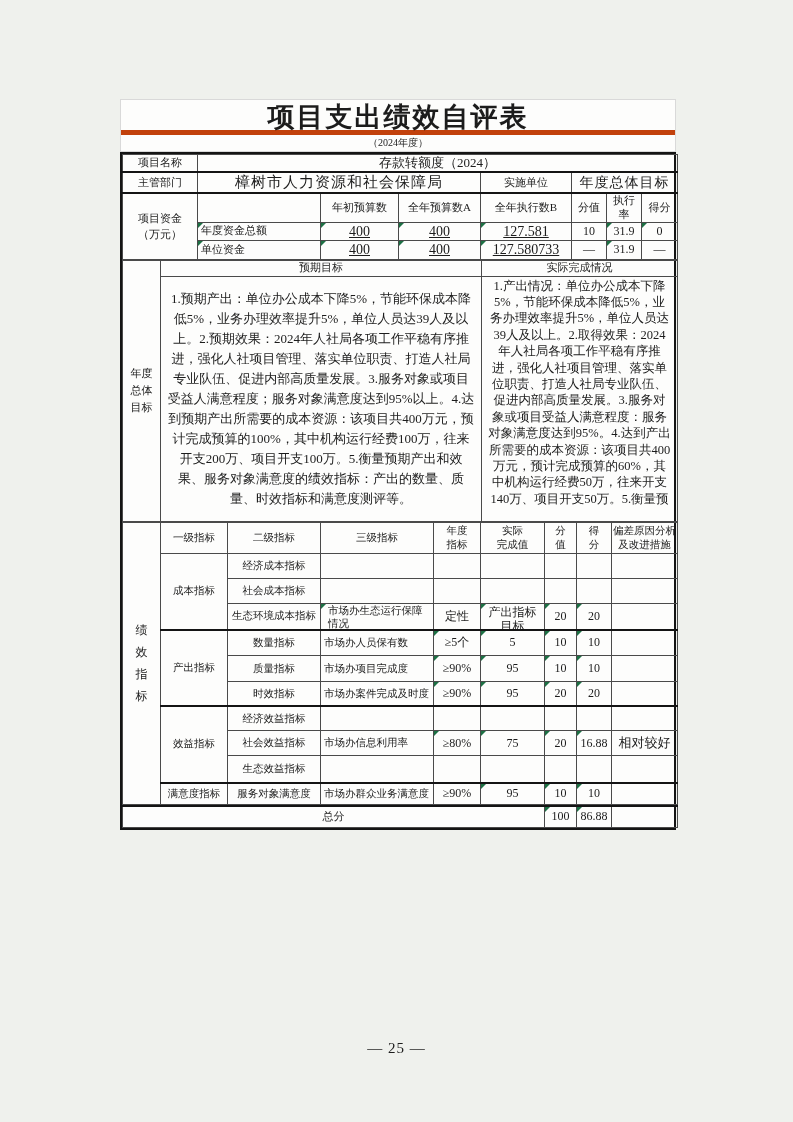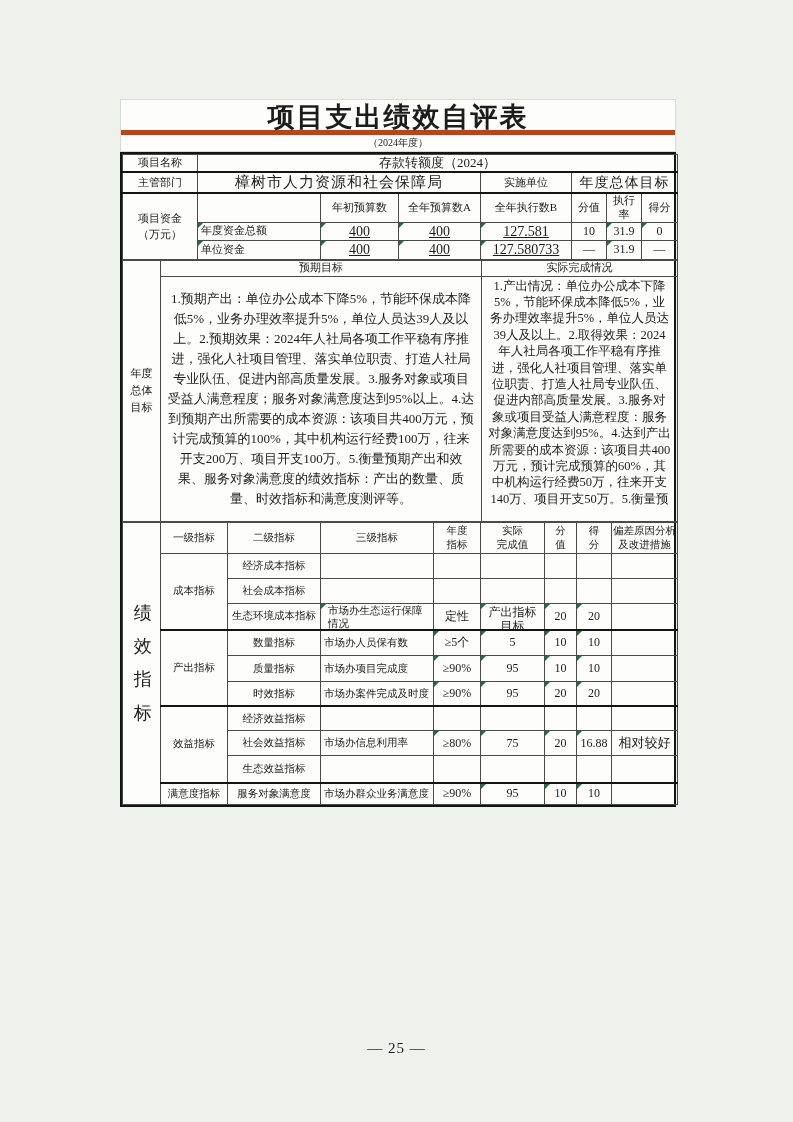--- a/index.html
+++ b/index.html
@@ -47,21 +47,21 @@
   .f12 { font-size:12px; }
   .f125 { font-size:14px;text-decoration:underline; }
   .f13 { font-size:13px; }
   .f14 { font-size:14px; letter-spacing:1px; }
   .f15 { font-size:15px; letter-spacing:1px; }
   .left { text-align:left; padding-left:3px; }
   .pl { white-space:pre-line;margin-top:31px; }
 
   
   .vwrap2 { display:inline-block; width:2.2em; word-break:break-all; font-size:11px; line-height:1.55; }
-  .vwrap1 { display:inline-block; width:1.15em; word-break:break-all; font-size:18px; line-height:1.85;text-align:right; }
+  .vwrap1 { display:inline-block; width:1.15em; word-break:break-all; font-size:12px; line-height:1.85; }
   .vwrap4 { display:inline-block; width:4.4em; word-break:break-all; font-size:11px; line-height:1.5; }
 
   
   .tm::before {
     content:""; position:absolute; left:0; top:0;
     border-top:5px solid #1d7044; border-right:5px solid transparent;
   }
 
   
   .goalL { vertical-align:middle; padding:12px 6px; }
@@ -292,15 +292,31 @@
       <td class="f10 left bt2">市场办群众业务满意度</td>
       <td class="f12 bt2">≥90%</td>
       <td class="f12 bt2 tm">95</td>
       <td class="f12 bt2 tm">10</td>
       <td class="f12 bt2 tm">10</td>
       <td class="bt2"></td>
     </tr>
   </tbody>
     </table>
 
+  <table>
+    <colgroup>
+      <col style="width:422px">
+        <col style="width:32px">
+        <col style="width:35px">
+        <col style="width:66px">
+    </colgroup>
+    <tbody>
+        <tr style="height:21px">
+      <td class="lab bt2">总分</td>
+      <td class="f12 bt2 tm">100</td>
+      <td class="f12 bt2 tm">86.88</td>
+      <td class="bt2"></td>
+    </tr>
+  </tbody>
+    </table>
 </div>
 
 <div class="abs pagenum">— 25 —</div>
 
 </body></html>

